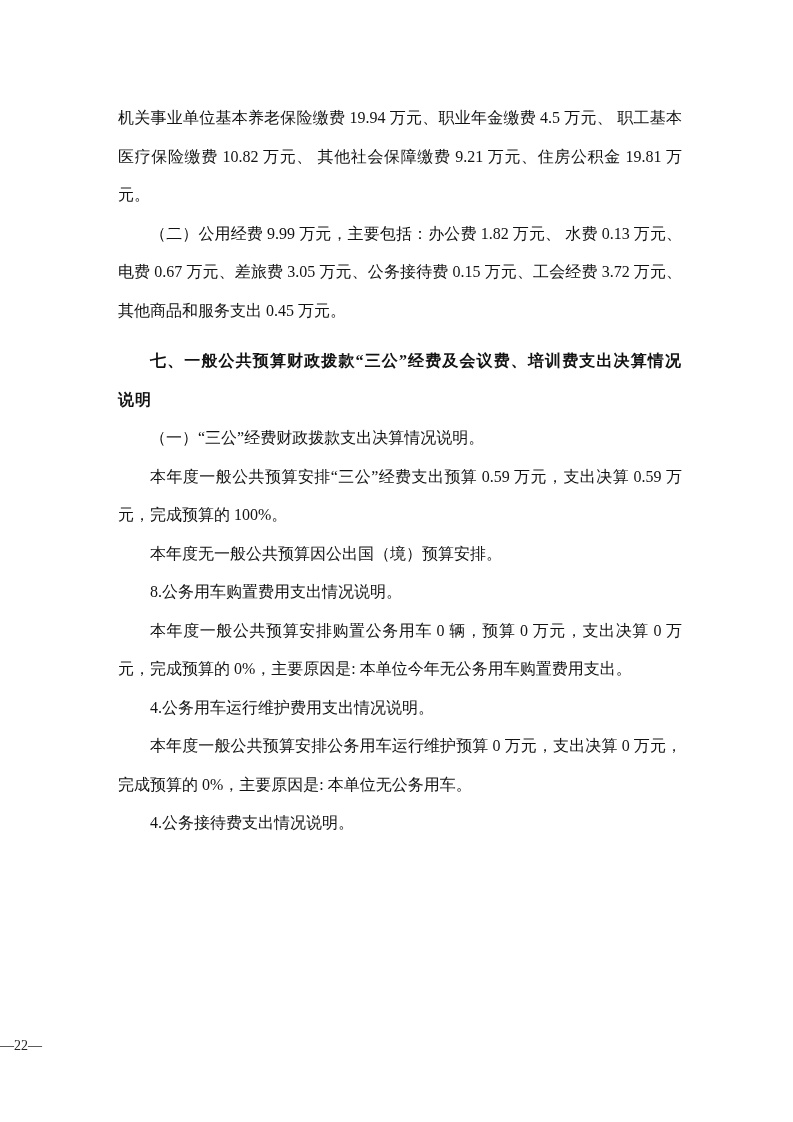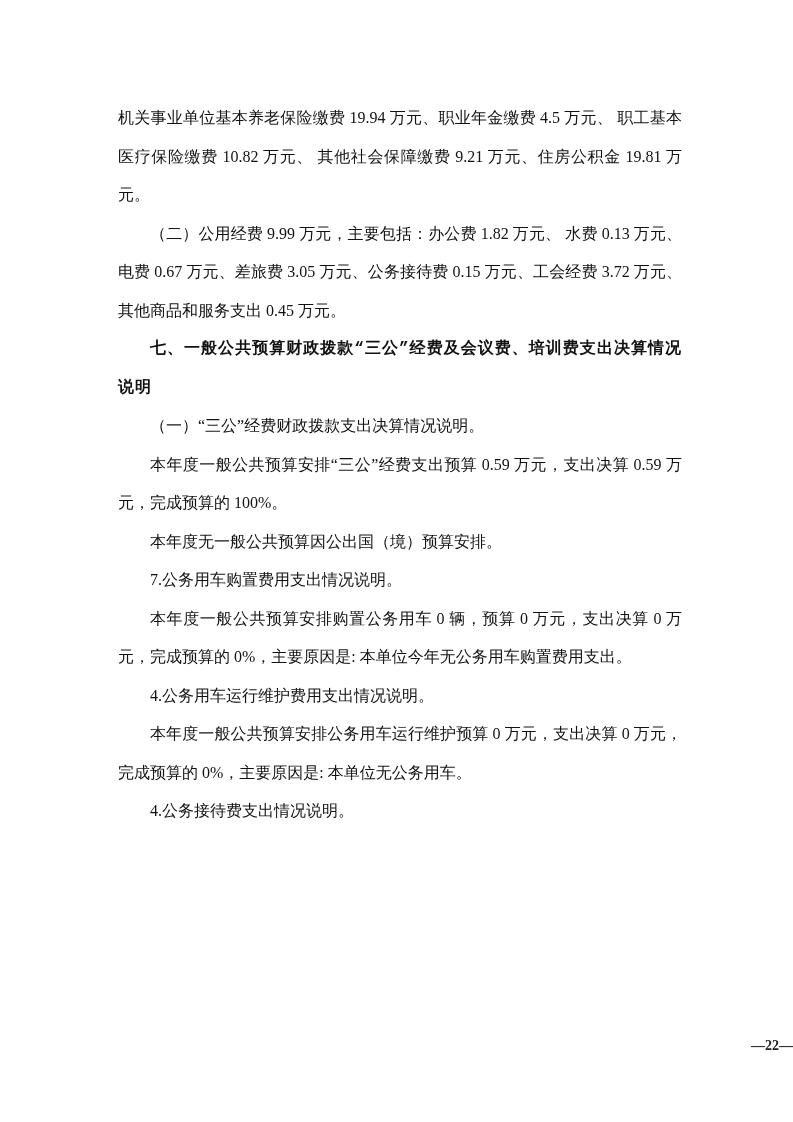--- a/index.html
+++ b/index.html
@@ -30,50 +30,50 @@
   .content p {
     margin: 0;
     padding: 0;
     text-indent: 2em;
     word-break: break-all;
   }
   .content p.no-indent {
     text-indent: 0;
   }
   .content p.heading {
-    font-family: Liberation Mono, monospace;
+    font-family: Liberation Serif, serif;
     font-weight: bold;
     letter-spacing: 1px;
+    margin-top: 12px;
   }
   .footer {
     position: absolute;
     left: 0;
     top: 1036px;
     width: 100%;
-    text-align: right;
+    text-align: left;
     font-size: 14px;
     line-height: 20px;
     color: #222222;
     font-family: "Liberation Serif", "DejaVu Serif", serif;
-    font-weight: bold;
   }
 </style>
 </head>
 <body>
 
 <div class="page">
 
   <div class="content">
     <p class="no-indent">机关事业单位基本养老保险缴费 19.94 万元、职业年金缴费 4.5 万元、 职工基本医疗保险缴费 10.82 万元、 其他社会保障缴费 9.21 万元、住房公积金 19.81 万元。</p>
     <p>（二）公用经费 9.99 万元，主要包括：办公费 1.82 万元、 水费 0.13 万元、电费 0.67 万元、差旅费 3.05 万元、公务接待费 0.15 万元、工会经费 3.72 万元、 其他商品和服务支出 0.45 万元。</p>
     <p class="heading">七、一般公共预算财政拨款“三公”经费及会议费、培训费支出决算情况说明</p>
     <p>（一）“三公”经费财政拨款支出决算情况说明。</p>
     <p>本年度一般公共预算安排“三公”经费支出预算 0.59 万元，支出决算 0.59 万元，完成预算的 100%。</p>
     <p>本年度无一般公共预算因公出国（境）预算安排。</p>
-    <p>7.公务用车购置费用支出情况说明。</p>
+    <p>8.公务用车购置费用支出情况说明。</p>
     <p>本年度一般公共预算安排购置公务用车 0 辆，预算 0 万元，支出决算 0 万元，完成预算的 0%，主要原因是: 本单位今年无公务用车购置费用支出。</p>
     <p>4.公务用车运行维护费用支出情况说明。</p>
     <p>本年度一般公共预算安排公务用车运行维护预算 0 万元，支出决算 0 万元，完成预算的 0%，主要原因是: 本单位无公务用车。</p>
     <p>4.公务接待费支出情况说明。</p>
   </div>
 
   <div class="footer">—22—</div>
 
 </div>
 

